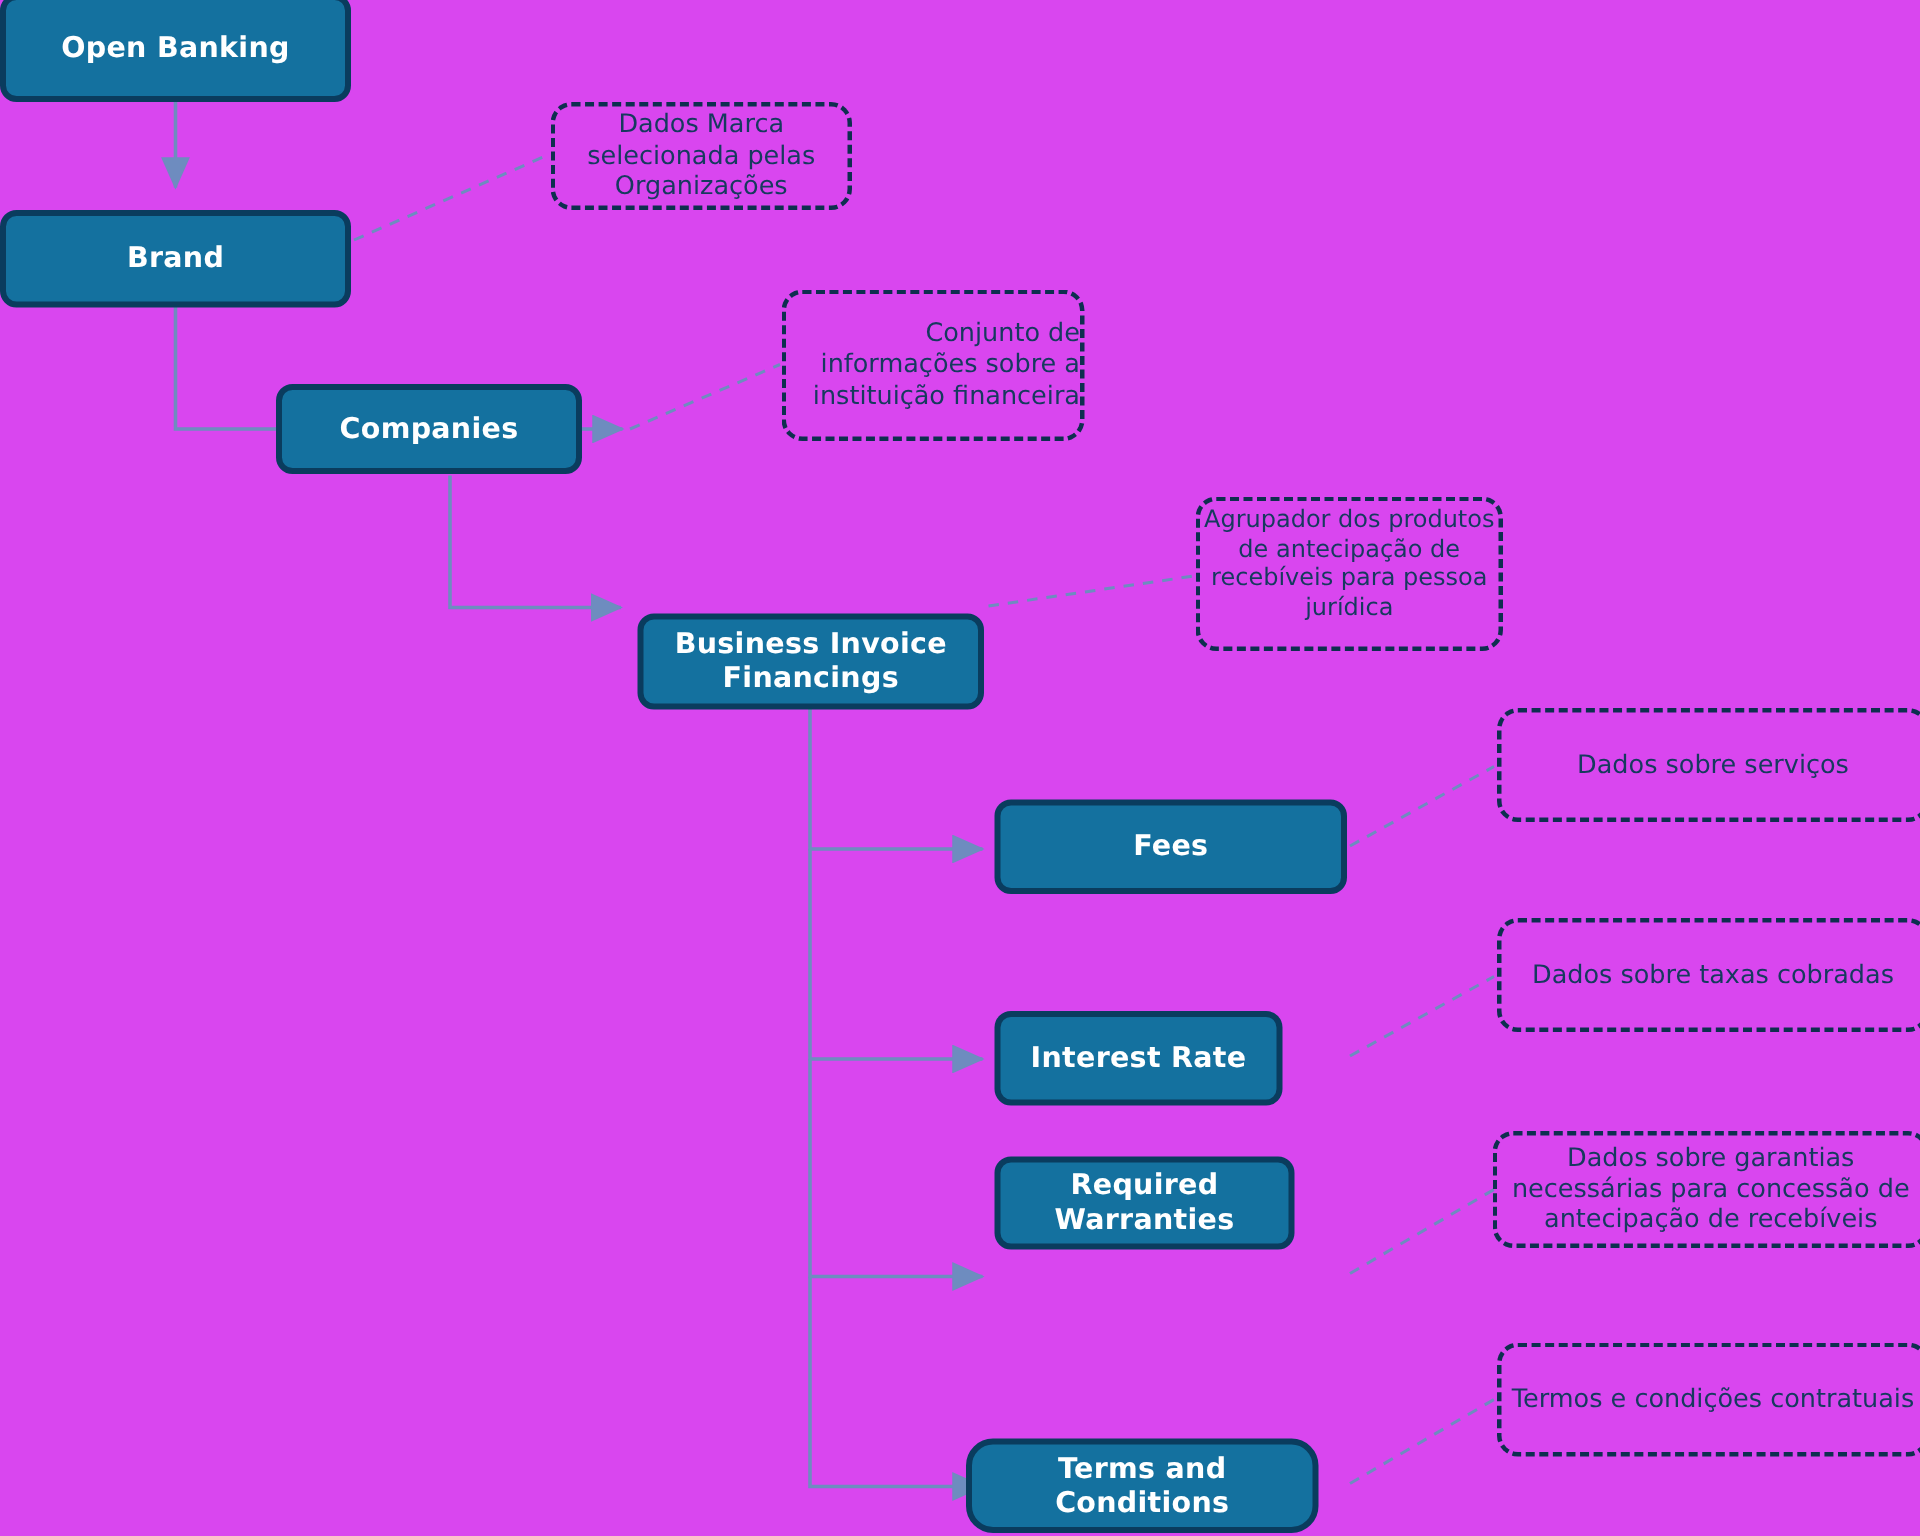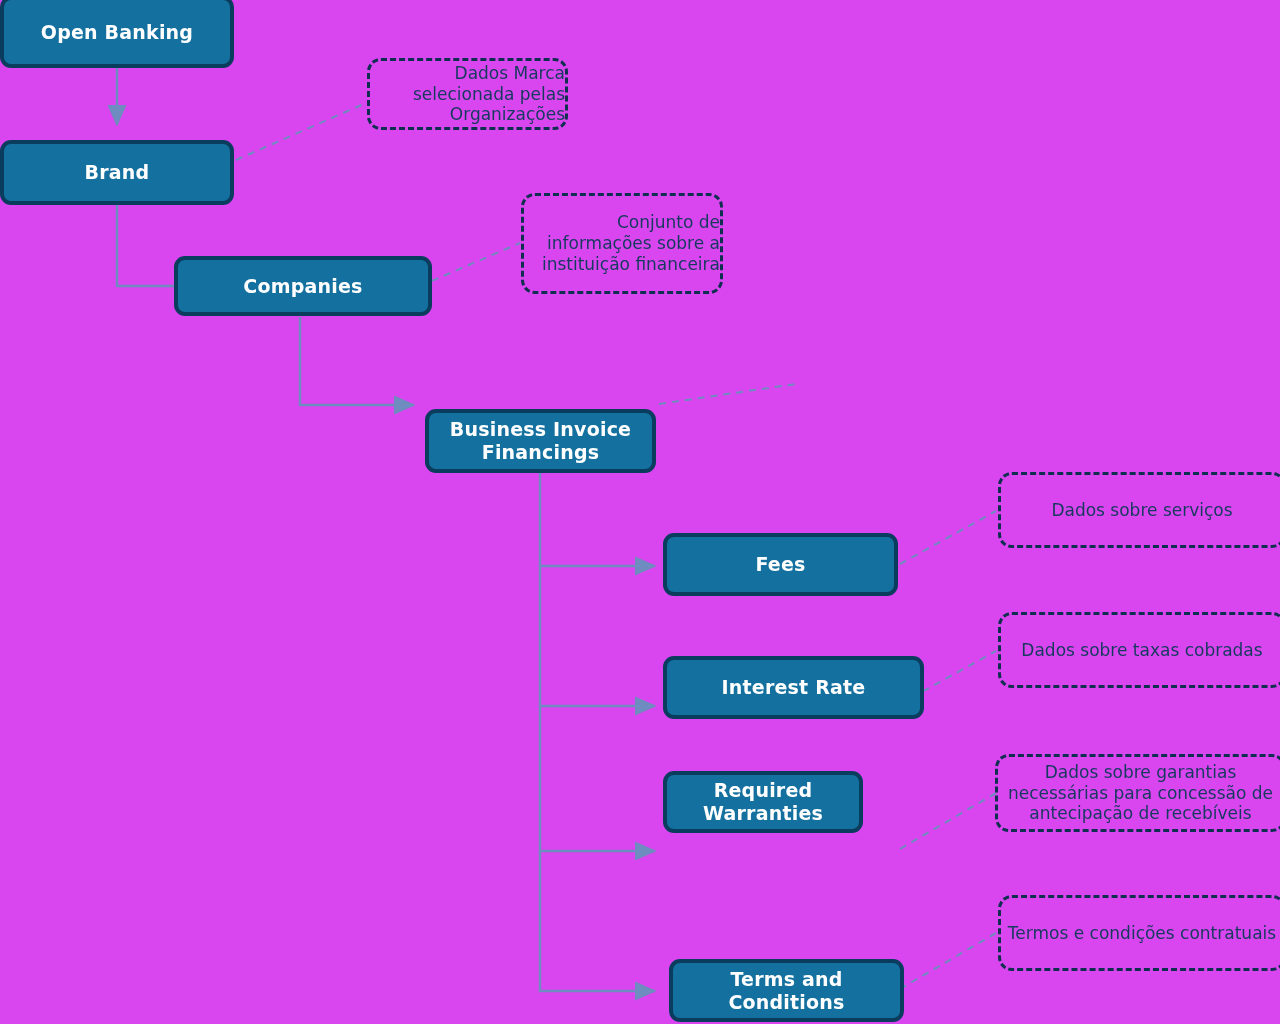--- a/index.html
+++ b/index.html
@@ -123,52 +123,55 @@
   </svg>
 
   <div class="node" style="left:0px; top:-4px; width:234px; height:72px;">
     <span>Open Banking</span>
   </div>
 
   <div class="node" style="left:0px; top:140px; width:234px; height:65px;">
     <span>Brand</span>
   </div>
 
-  <div class="node" style="left:174px; top:256px; width:258px; height:60px;">
+  <div class="node" style="left:184px; top:256px; width:204px; height:60px;">
     <span>Companies</span>
   </div>
 
   <div class="node" style="left:425px; top:373px; width:231px; height:64px;margin-top:36px;">
     <span>Business Invoice Financings</span>
   </div>
 
   <div class="node" style="left:663px; top:533px; width:235px; height:63px;">
     <span>Fees</span>
   </div>
 
-  <div class="node" style="left:663px; top:656px; width:261px; height:63px;">
+  <div class="node" style="left:663px; top:674px; width:192px; height:63px;">
     <span>Interest Rate</span>
   </div>
 
   <div class="node" style="left:663px; top:771px; width:200px; height:62px;">
     <span>Required Warranties</span>
   </div>
 
-  <div class="node" style="left:669px; top:959px; width:235px; height:63px;">
+  <div class="node" style="left:644px; top:959px; width:235px; height:63px;border-radius:18px;">
     <span>Terms and Conditions</span>
   </div>
 
-  <div class="note" style="left:367px; top:58px; width:201px; height:72px;text-align:right;">
+  <div class="note" style="left:367px; top:68px; width:201px; height:72px;">
     <span>Dados Marca selecionada pelas Organizações</span>
   </div>
 
   <div class="note" style="left:521px; top:193px; width:202px; height:101px;text-align:right;">
     <span>Conjunto de informações sobre a instituição financeira</span>
   </div>
 
+  <div class="note overflow" style="left:797px; top:331px; width:205px; height:103px; font-size:16px;">
+    <span>Agrupador dos produtos de antecipação de recebíveis para pessoa jurídica</span>
+  </div>
 
   <div class="note" style="left:998px; top:472px; width:288px; height:76px;">
     <span>Dados sobre serviços</span>
   </div>
 
   <div class="note" style="left:998px; top:612px; width:288px; height:76px;">
     <span>Dados sobre taxas cobradas</span>
   </div>
 
   <div class="note" style="left:995px; top:754px; width:291px; height:78px;">

